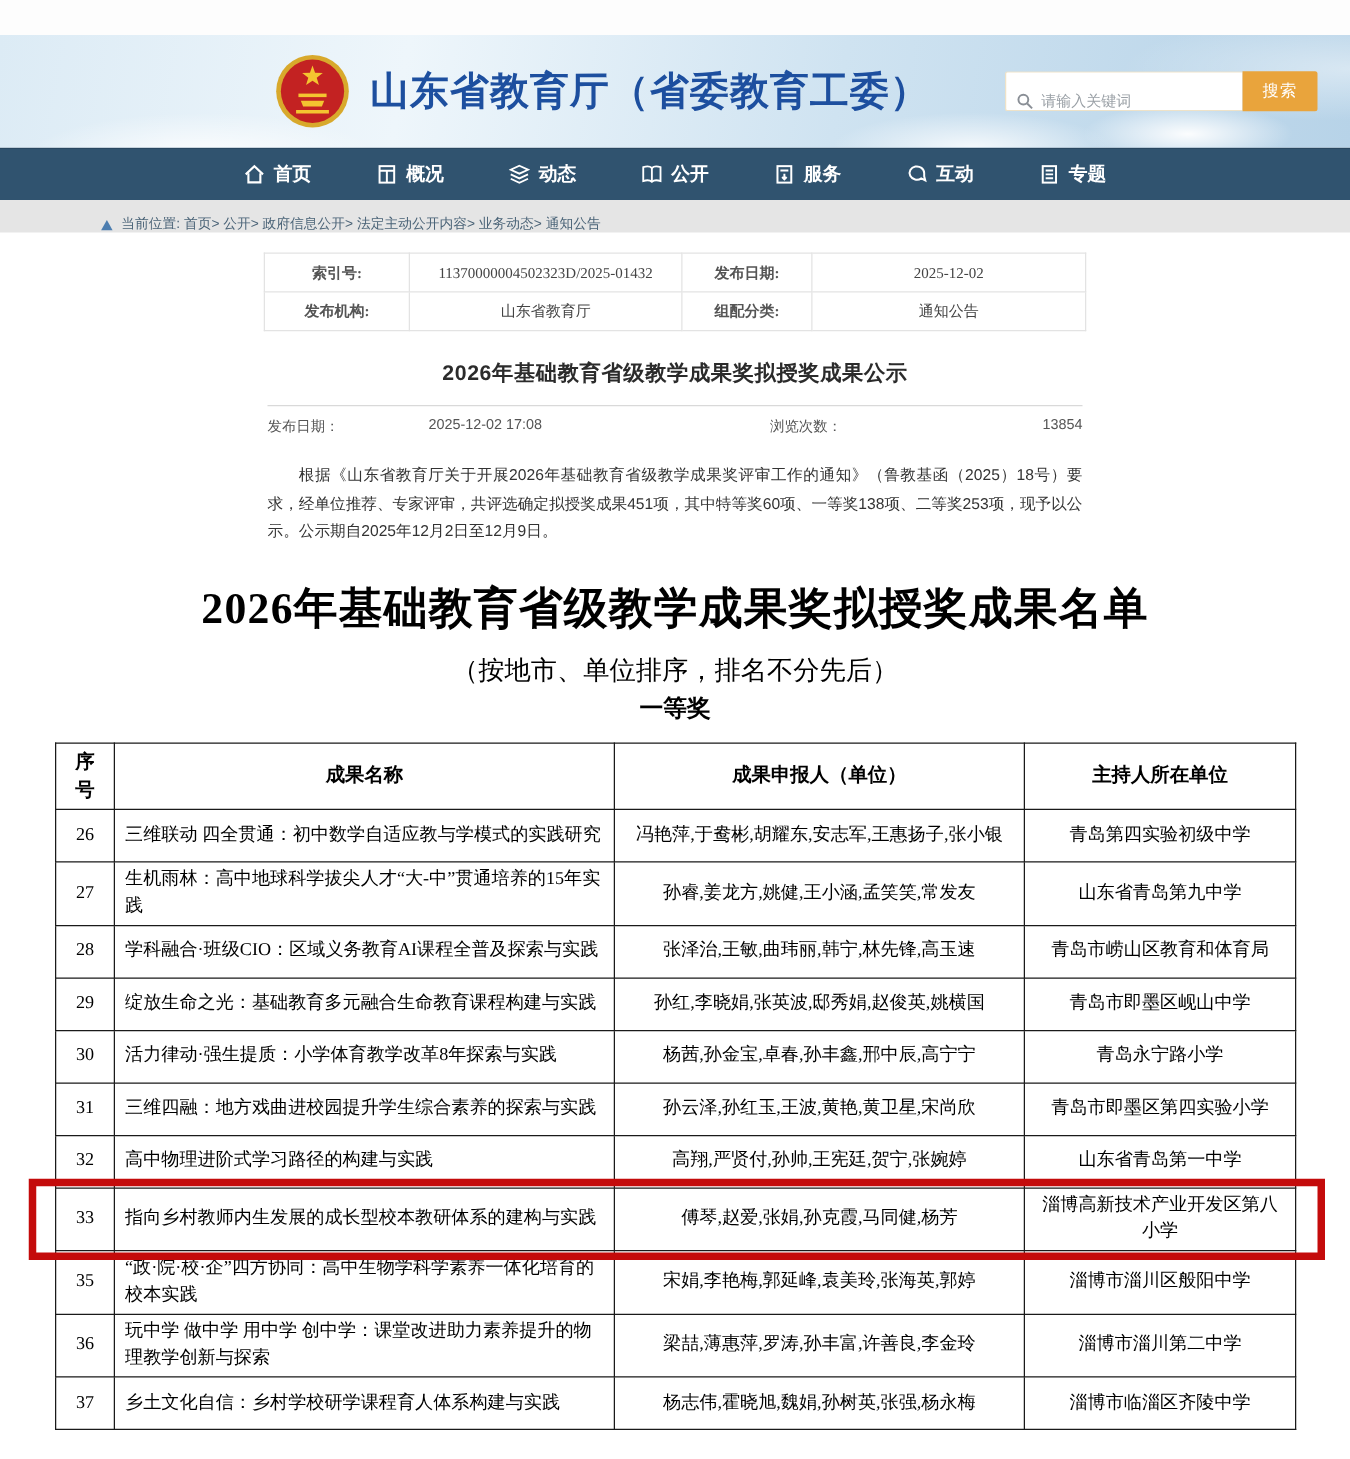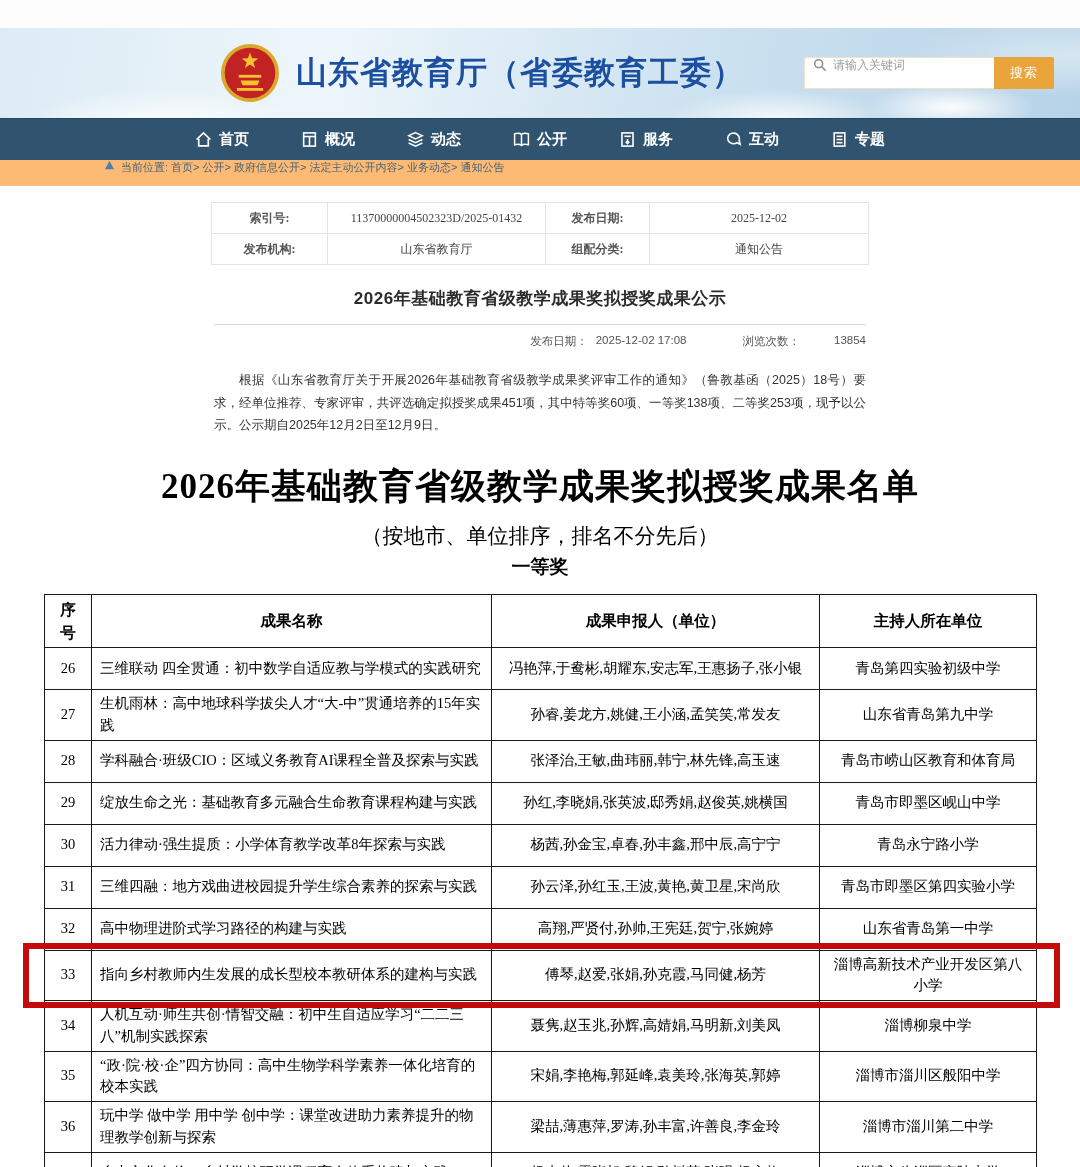--- a/index.html
+++ b/index.html
@@ -28,21 +28,21 @@
   .banner-inner{ position:relative; z-index:2; height:100%; display:flex; align-items:center; padding-left:188px; }
   .emblem{ width:60px; height:60px; flex:0 0 auto; }
   .site-title{
     margin-left:16px; font-size:31px; font-weight:bold; color:#1d4f9f;
     letter-spacing:1px; white-space:nowrap;
     font-family:"Liberation Sans", sans-serif;
   }
   .search-wrap{ margin-left:60px; display:flex; align-items:center; height:32px; }
   .search-box{
     width:190px; height:32px; background:#fff; border:1px solid #eee2c8;
-    border-right:none; display:flex; align-items:flex-start; padding:0 8px; border-radius:2px 0 0 2px;
+    border-right:none; display:flex; align-items:flex-end; padding:0 8px; border-radius:2px 0 0 2px;
   }
   .search-box input{
     border:none; outline:none; font-size:12px; color:#333; width:150px; background:transparent;
   }
   .search-box input::placeholder{ color:#9aa0a6; }
   .mag{ width:14px; height:14px; margin-right:6px; flex:0 0 auto; }
   .search-btn{
     height:32px; padding:0 16px; background:#e9a43c; color:#fff; font-size:13px;
     border:none; cursor:pointer; border-radius:0 2px 2px 0; letter-spacing:1px;
   }
@@ -50,42 +50,42 @@
   
   .nav{
     height:42px; background:#30536f; display:flex; align-items:center;
     justify-content:center; gap:52px; box-shadow:0 1px 0 #27445c inset;
   }
   .nav-item{ display:flex; align-items:center; gap:7px; color:#fff; font-size:15px; font-weight:bold; cursor:pointer; }
   .nav-item svg{ width:17px; height:17px; }
 
   
   .crumbbar{
-    height:26px; background:#fdba74; display:flex; align-items:flex-start;
-    padding-left:104px; font-size:11px; color:#4a6377;
+    height:26px; background:#e5e5e5; display:flex; align-items:flex-end;
+    padding-left:80px; font-size:11px; color:#4a6377;
   }
   .crumbbar svg{ width:11px; height:11px; margin-right:6px; }
 
   
   .meta-table{
     width:658px; margin:16px auto 0 auto; border-collapse:collapse;
     font-size:12px; color:#444; table-layout:fixed;font-family:Liberation Serif, serif;
   }
   .meta-table td{ border:1px solid #e3e3e3; height:31px; text-align:center; background:#fff; }
   .meta-table td.lbl{ font-weight:bold; color:#555; }
 
   
   .article{ width:652px; margin:16px auto; }
   .article-title{
     margin-top:22px; text-align:center; font-size:17px; font-weight:bold; color:#2b2b2b; letter-spacing:.5px;
   }
   .article-rule{ margin-top:14px; border-top:1px solid #d9d9d9; }
   .dateline{
     margin-top:9px; text-align:center; font-size:11.5px; color:#555;
-    display:flex; justify-content:flex-end; gap:8px;
+    display:flex; justify-content:space-between; gap:8px;
   }
   .dateline .gap{ width:40px; }
   .article-body{
     margin-top:20px; font-size:12.5px; color:#333; line-height:1.8;
     text-align:justify; text-indent:2em;
     font-family:"Liberation Sans", sans-serif;
   }
 
   
   .doc{ width:992px; margin:0 auto; font-family:"Liberation Serif","DejaVu Serif",serif; color:#000; }
@@ -303,26 +303,20 @@
             <td class="c-app">高翔,严贤付,孙帅,王宪廷,贺宁,张婉婷</td>
             <td class="c-unit">山东省青岛第一中学</td>
           </tr>
           <tr>
             <td class="c-no">33</td>
             <td class="c-name">指向乡村教师内生发展的成长型校本教研体系的建构与实践</td>
             <td class="c-app">傅琴,赵爱,张娟,孙克霞,马同健,杨芳</td>
             <td class="c-unit">淄博高新技术产业开发区第八小学</td>
           </tr>
           <tr>
-            <td class="c-no">34</td>
-            <td class="c-name">人机互动·师生共创·情智交融：初中生自适应学习“二二三八”机制实践探索</td>
-            <td class="c-app">聂隽,赵玉兆,孙辉,高婧娟,马明新,刘美凤</td>
-            <td class="c-unit">淄博柳泉中学</td>
-          </tr>
-          <tr>
             <td class="c-no">35</td>
             <td class="c-name">“政·院·校·企”四方协同：高中生物学科学素养一体化培育的校本实践</td>
             <td class="c-app">宋娟,李艳梅,郭延峰,袁美玲,张海英,郭婷</td>
             <td class="c-unit">淄博市淄川区般阳中学</td>
           </tr>
           <tr>
             <td class="c-no">36</td>
             <td class="c-name">玩中学 做中学 用中学 创中学：课堂改进助力素养提升的物理教学创新与探索</td>
             <td class="c-app">梁喆,薄惠萍,罗涛,孙丰富,许善良,李金玲</td>
             <td class="c-unit">淄博市淄川第二中学</td>

